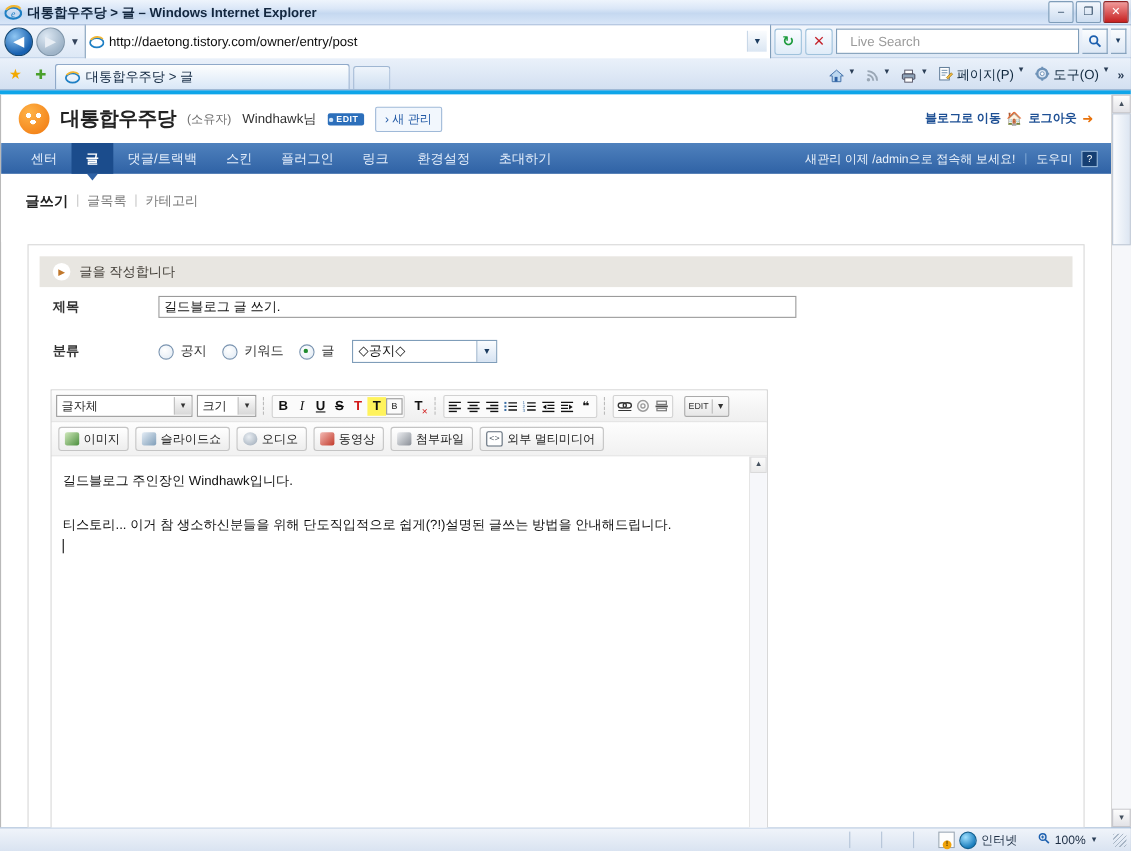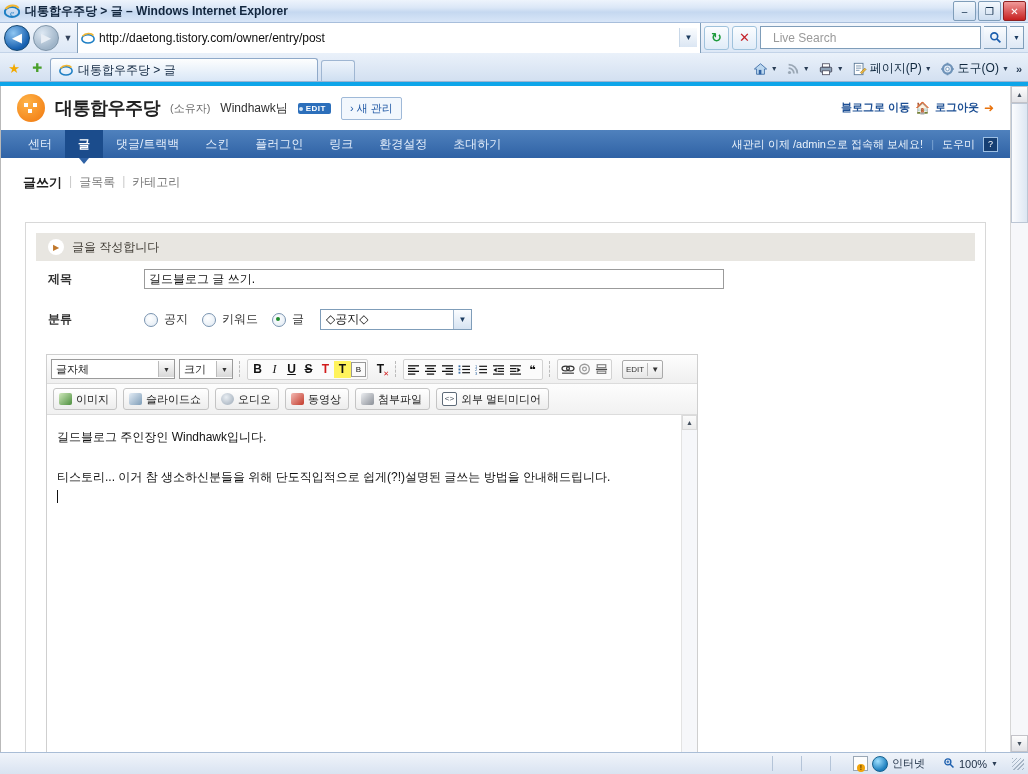--- a/index.html
+++ b/index.html
@@ -106,21 +106,21 @@
   .tab-title{white-space:nowrap;overflow:hidden;text-overflow:ellipsis;}
   .newtab{
     width:32px;height:20px;
     background:linear-gradient(to bottom,#eef4fb,#cfdff1);
     border:1px solid #9fb6d2;border-bottom:none;border-radius:3px 3px 0 0;
   }
   .cmdbar{
     position:absolute;right:4px;bottom:2px;display:flex;align-items:center;gap:2px;
   }
   .cmditem{
-    display:flex;align-items:center;gap:3px;padding:2px 3px;border-radius:3px;
+    display:flex;gap:3px;padding:2px 3px;border-radius:3px;
     font-size:12px;color:#11293f;white-space:nowrap;
   }
   .cmdcaret{font-size:7px;color:#2a3d55;}
   .chev{font-size:11px;color:#2a3d55;font-weight:bold;padding:0 2px;}
 
   
   .viewport{
     flex:1;display:flex;min-height:0;background:#fff;
     border-top:4px solid #0ea5e9;
   }
@@ -236,21 +236,21 @@
   .radio{
     width:12px;height:12px;border-radius:50%;border:1px solid #7a94b0;
     background:radial-gradient(circle at 40% 35%,#fff,#dfe9f3);
     display:inline-block;position:relative;
   }
   .radio.on:after{
     content:"";position:absolute;left:3px;top:3px;width:4px;height:4px;border-radius:50%;background:#1f8b2e;
   }
   .radlabel{margin-right:8px;}
   .selectbox{
-    width:152px;height:21px;border:1px solid #7f9db9;background:#fff;
+    width:132px;height:21px;border:1px solid #7f9db9;background:#fff;
     display:flex;align-items:center;justify-content:space-between;
     font-size:12px;color:#111;padding:0 0 0 5px;margin-left:8px;box-sizing:border-box;
   }
   .selectbox .arrow{
     width:17px;height:19px;margin:0;display:flex;align-items:center;justify-content:center;
     background:linear-gradient(to bottom,#fbfdff,#d6e3f2);border-left:1px solid #9fb6cd;
     font-size:8px;color:#1c3c60;
   }
 
   

